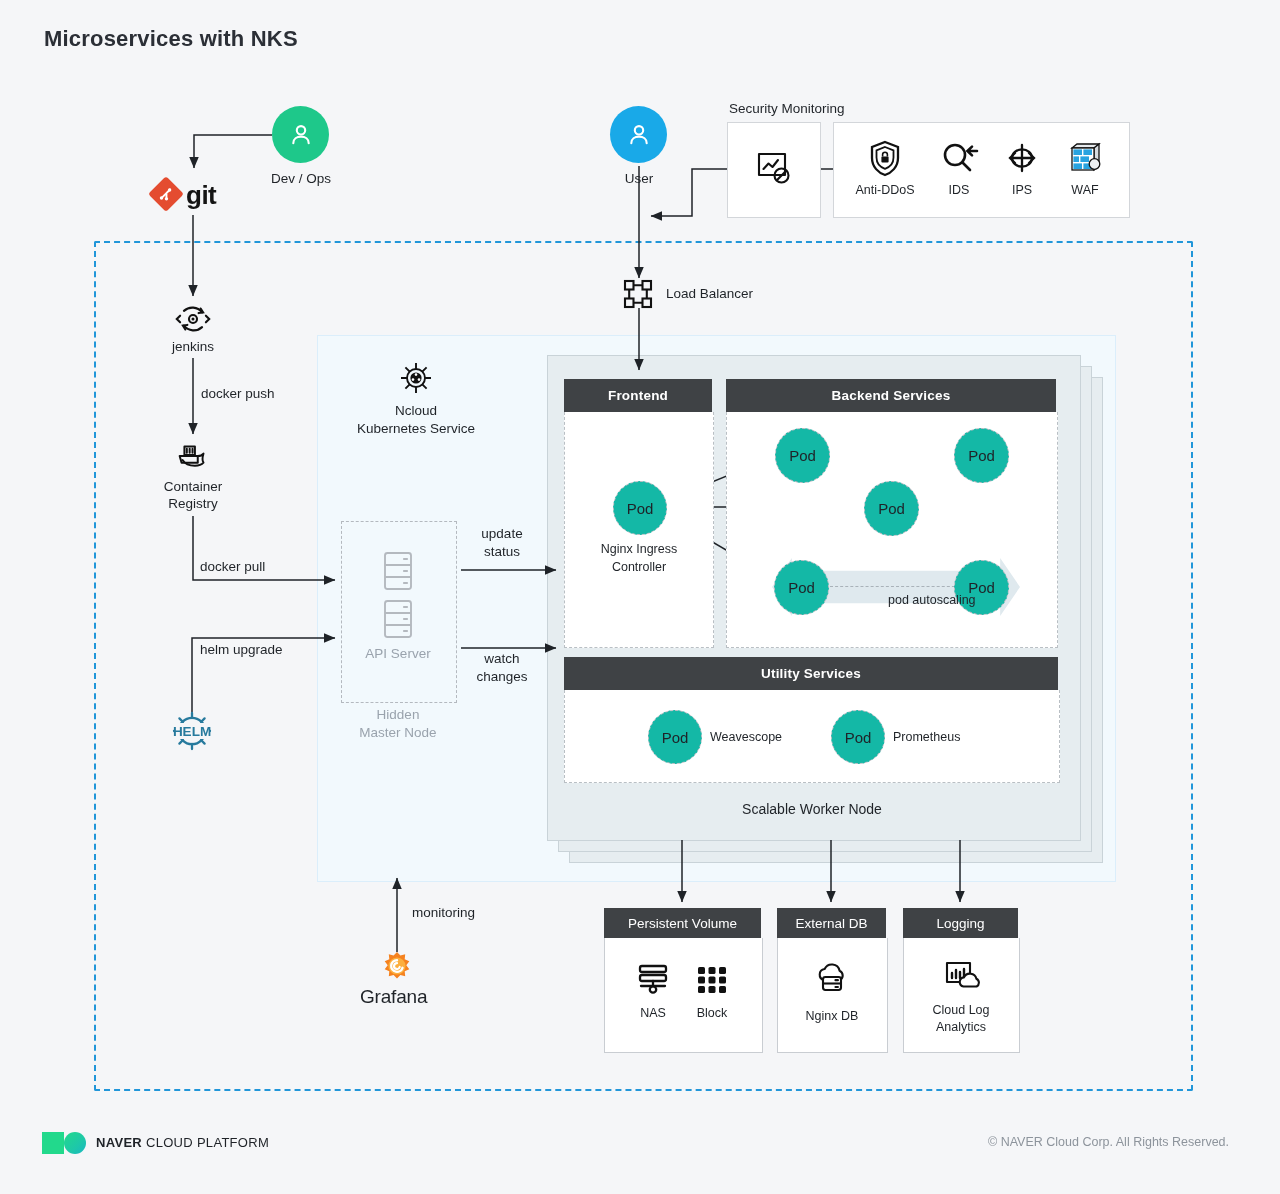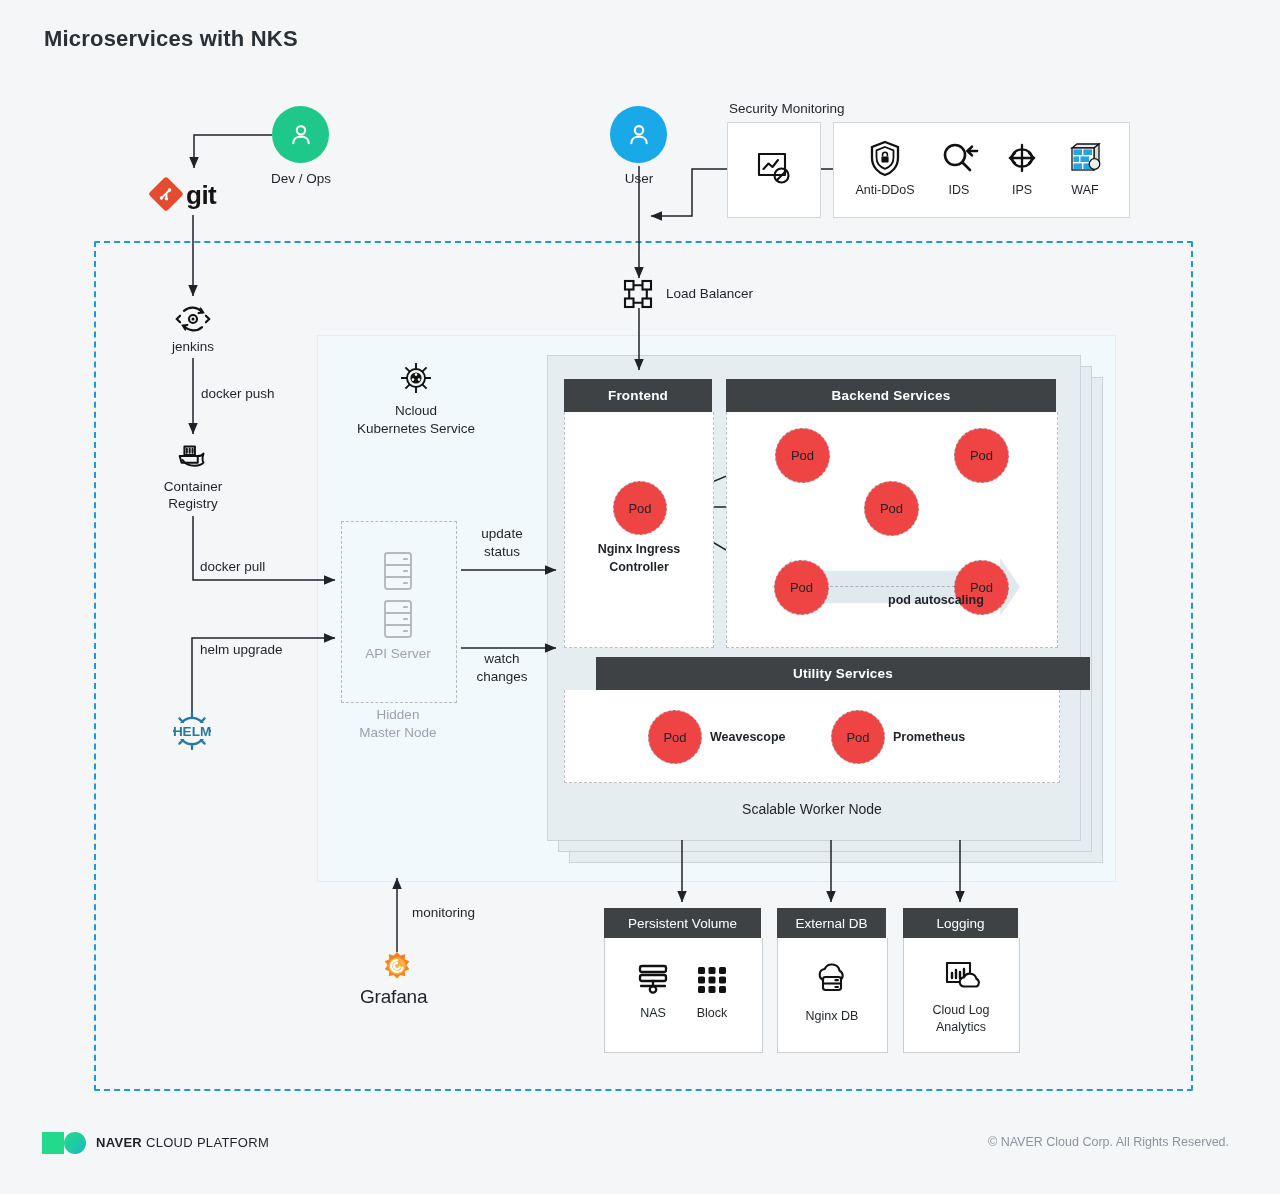--- a/index.html
+++ b/index.html
@@ -10,21 +10,21 @@
     color:#1f2328;
   }
   .abs{position:absolute;}
   .ctr{text-align:center;}
 
   
   #page-title{left:44px;top:26px;font-size:22px;font-weight:600;letter-spacing:.2px;color:#2b2f36;}
 
   
   .lbl{font-size:13.5px;line-height:1.35;color:#1f2328;}
-  .lbl-sm{font-size:12.5px;line-height:1.35;color:#1f2328;font-weight:bold;}
+  .lbl-sm{font-size:12.5px;line-height:1.35;color:#1f2328;}
   .lbl-muted{font-size:13.5px;line-height:1.4;color:#9aa3ad;}
   .lbl-b{font-weight:600;}
 
   
   #cloud-boundary{
     left:94px;top:241px;width:1095px;height:846px;
     border:2px dashed #2196d9;border-radius:2px;background:transparent;
   }
 
   
@@ -53,44 +53,44 @@
   .sec-head{
     background:#3f4245;color:#fff;font-size:13.5px;font-weight:600;
     display:flex;align-items:center;justify-content:center;letter-spacing:.2px;
   }
   .sec-body{background:#ffffff;border:1px dashed #b9bfc4;border-top:none;}
 
   #frontend-head{left:564px;top:379px;width:148px;height:33px;}
   #frontend-body{left:564px;top:412px;width:148px;height:235px;}
   #backend-head{left:726px;top:379px;width:330px;height:33px;}
   #backend-body{left:726px;top:412px;width:330px;height:235px;}
-  #utility-head{left:564px;top:657px;width:494px;height:33px;margin-left:32px;}
+  #utility-head{left:564px;top:657px;width:494px;height:33px;}
   #utility-body{left:564px;top:690px;width:494px;height:92px;}
 
   
   .svc-head{
     background:#3f4245;color:#fff;font-size:13.5px;font-weight:400;
     display:flex;align-items:center;justify-content:center;
   }
   .svc-body{background:#fff;border:1px solid #c9cdd2;border-top:none;}
   #pv-head{left:604px;top:908px;width:157px;height:30px;}
   #pv-body{left:604px;top:938px;width:157px;height:114px;}
   #edb-head{left:777px;top:908px;width:109px;height:30px;}
   #edb-body{left:777px;top:938px;width:109px;height:114px;}
   #log-head{left:903px;top:908px;width:115px;height:30px;}
   #log-body{left:903px;top:938px;width:115px;height:114px;}
 
   
   #api-box{left:341px;top:521px;width:114px;height:180px;border:1px dashed #b4b9bf;background:transparent;}
 
   
   .pod{
-    border:1.5px dashed #b0b6bc;border-radius:50%;background:#ef4444;
+    border:1.5px dashed #b0b6bc;border-radius:50%;background:#14b8a6;
     display:flex;align-items:center;justify-content:center;
-    font-size:13px;color:#1f2328;
+    font-size:15px;color:#1f2328;
   }
 
   
   #autoscale-band{
     left:772px;top:558px;width:248px;height:58px;background:#dfe9ee;
     clip-path:polygon(0% 50%,8% 0%,8% 22%,92% 22%,92% 0%,100% 50%,92% 100%,92% 78%,8% 78%,8% 100%);
   }
   #autoscale-dash{left:830px;top:586px;width:130px;height:0;border-top:1.5px dashed #a9b2b9;}
 
   

